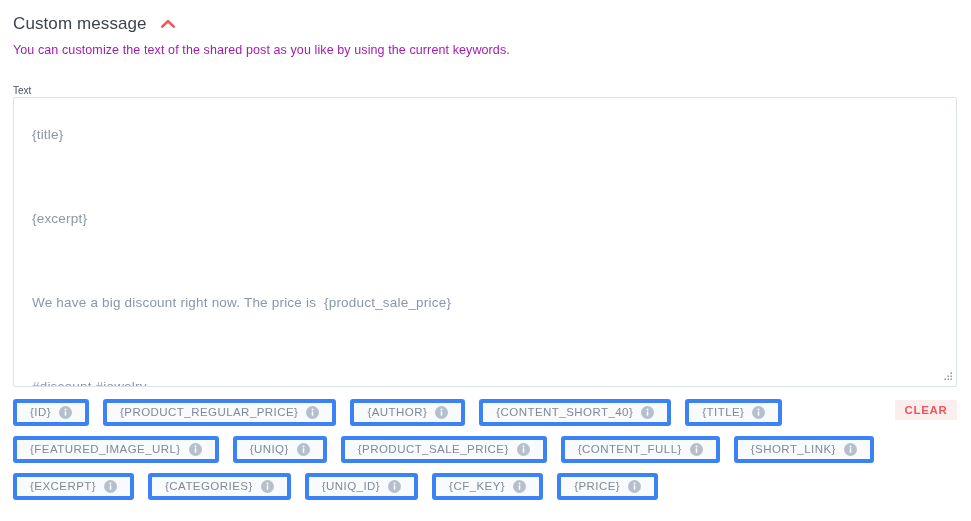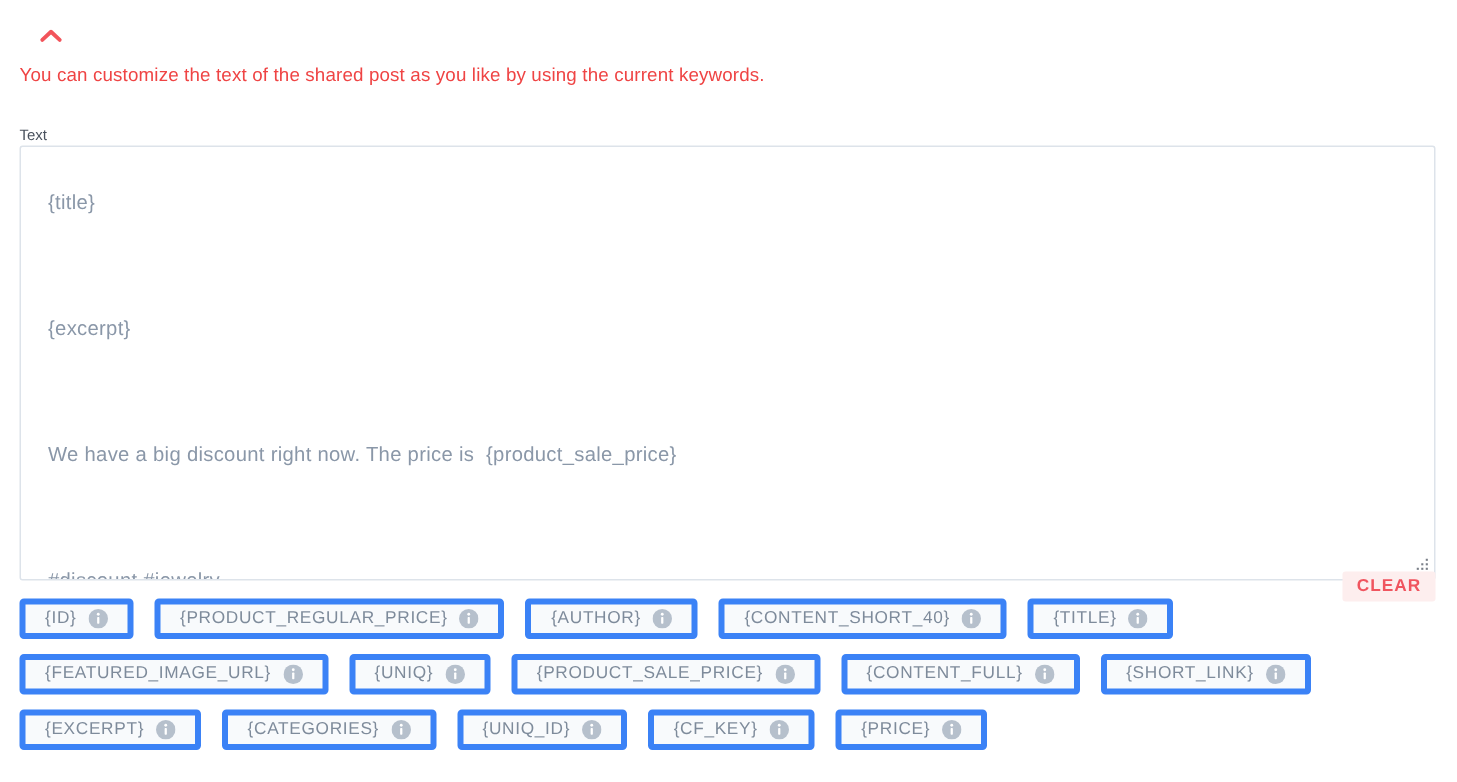--- a/index.html
+++ b/index.html
@@ -44,21 +44,21 @@
     display: flex;
     align-items: center;
     justify-content: center;
     cursor: pointer;
   }
   .collapse-toggle svg { display: block; }
 
   .panel-subtitle {
     padding: 6px 0 0 13px;
     font-size: 12.5px;
-    color: #ef4444;
+    color: #a21caf;
     line-height: 16px;
     letter-spacing: 0.1px;
   }
 
   
   .field-label {
     padding: 24px 0 0 13px;
     font-size: 10px;
     color: #4a525e;
     line-height: 17px;
@@ -137,21 +137,21 @@
     width: 13px;
     height: 13px;
     flex: 0 0 13px;
   }
   .chip-info svg { display: block; }
 
   
   .clear-button {
     position: absolute;
     right: 14px;
-    top: 381px;
+    top: 400px;
     width: 62px;
     height: 20px;
     background: #fdeeee;
     border: none;
     border-radius: 2px;
     color: #f0555f;
     font-family: "Liberation Sans", sans-serif;
     font-size: 11.5px;
     letter-spacing: 0.7px;
     font-weight: 700;
@@ -160,20 +160,21 @@
     align-items: center;
     justify-content: center;
   }
 </style>
 </head>
 <body>
 
 <div class="panel">
 
   <div class="header-row">
+    <div class="panel-title">Custom message</div>
     <div class="collapse-toggle">
       <svg width="16" height="12" viewBox="0 0 16 12" aria-hidden="true">
         <path d="M2.2 8.6 L8 3.2 L13.8 8.6" fill="none" stroke="#f2545b" stroke-width="2.6" stroke-linecap="round" stroke-linejoin="round"></path>
       </svg>
     </div>
   </div>
 
   <div class="panel-subtitle">You can customize the text of the shared post as you like by using the current keywords.</div>
 
   <div class="field-label">Text</div>

